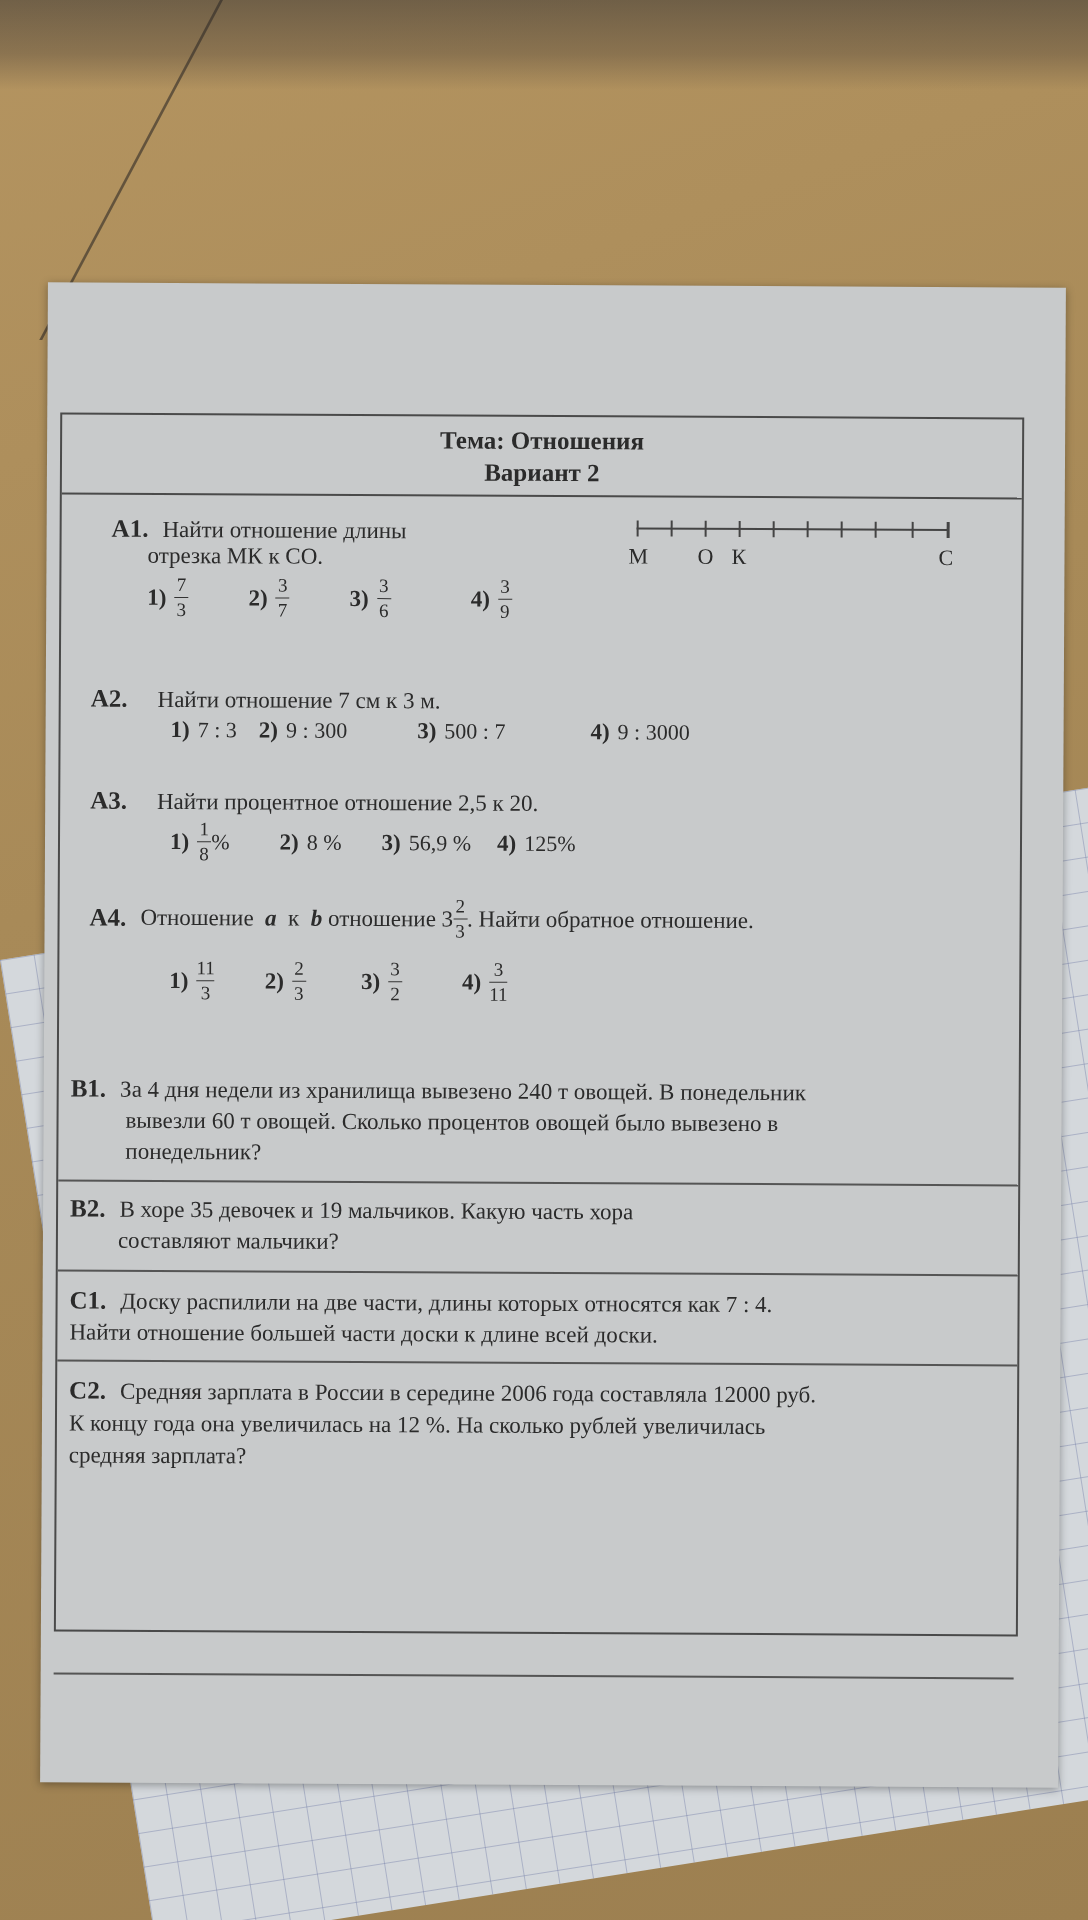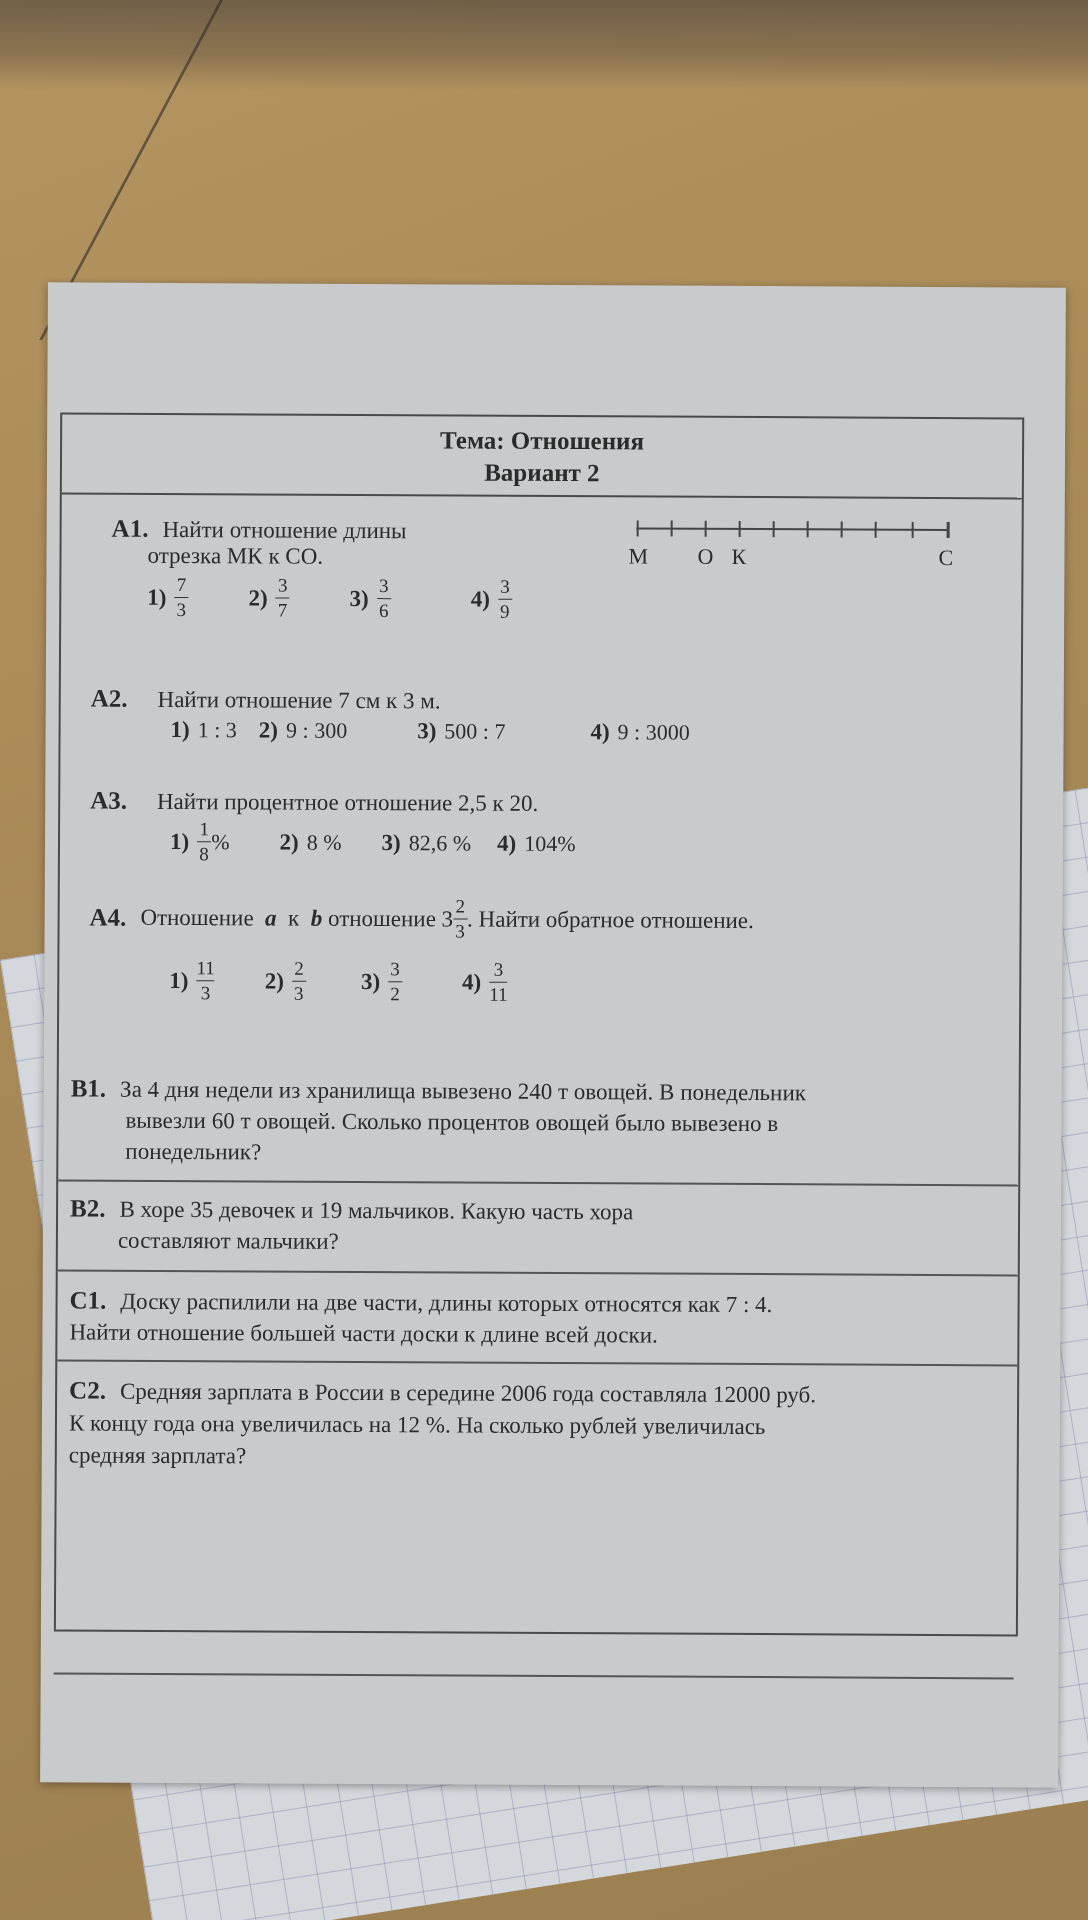--- a/index.html
+++ b/index.html
@@ -126,21 +126,21 @@
       <span class="tlabel" style="left:61px;">О</span>
       <span class="tlabel" style="left:95px;">К</span>
       <span class="tlabel" style="left:302px;">С</span>
     </div>
 
     <div class="q" style="left:30px; top:270px; width:900px;">
       <div><span class="qlabel" style="margin-right:30px;">А2.</span><span>Найти отношение 7 см  к  3 м.</span></div>
       <div class="opts" style="margin-left:80px; margin-top:4px;">
         <div class="opt" style="margin-right:22px;">
             <span class="onum">1)</span>
-            <span>1 : 3</span>
+            <span>7 : 3</span>
           </div>
         <div class="opt" style="margin-right:70px;">
             <span class="onum">2)</span>
             <span>9 : 300</span>
           </div>
         <div class="opt" style="margin-right:85px;">
             <span class="onum">3)</span>
             <span>500 : 7</span>
           </div>
         <div class="opt">
@@ -161,25 +161,25 @@
               <span>8</span>
             </span>
             <span>%</span>
           </div>
         <div class="opt" style="margin-right:40px;">
             <span class="onum">2)</span>
             <span>8 %</span>
           </div>
         <div class="opt" style="margin-right:26px;">
             <span class="onum">3)</span>
-            <span>82,6 %</span>
-          </div>
-        <div class="opt">
-            <span class="onum">4)</span>
-            <span>104%</span>
+            <span>56,9 %</span>
+          </div>
+        <div class="opt">
+            <span class="onum">4)</span>
+            <span>125%</span>
           </div>
       </div>
     </div>
 
     <div class="q" style="left:30px; top:480px; width:920px;">
       <div style="display:flex; align-items:center;">
         <span class="qlabel">А4.</span>
         <span>Отношение</span>&nbsp;&nbsp;
         <span class="ital">a</span>&nbsp;&nbsp;
         <span>к</span>&nbsp;&nbsp;

